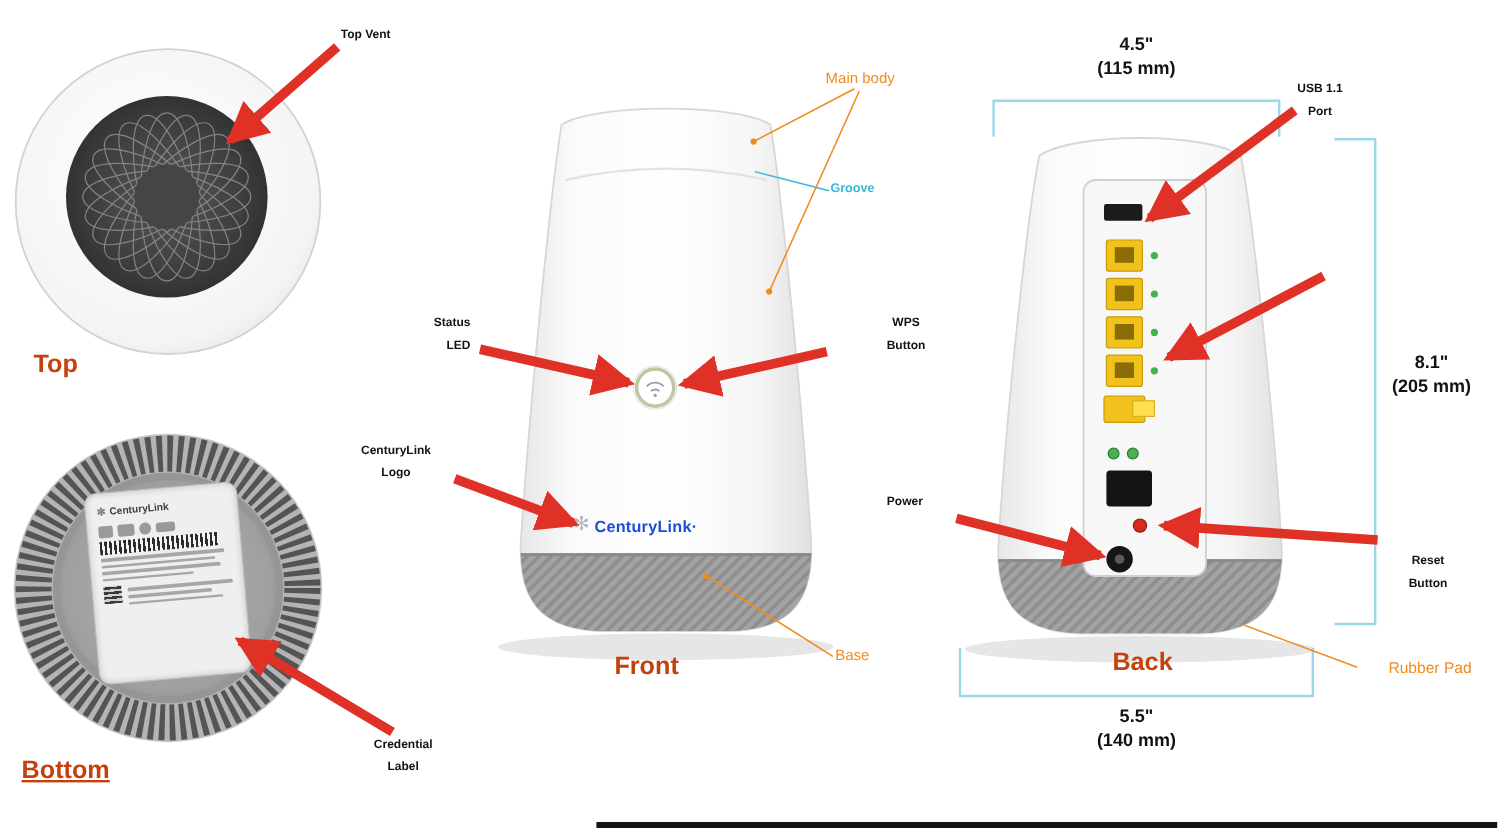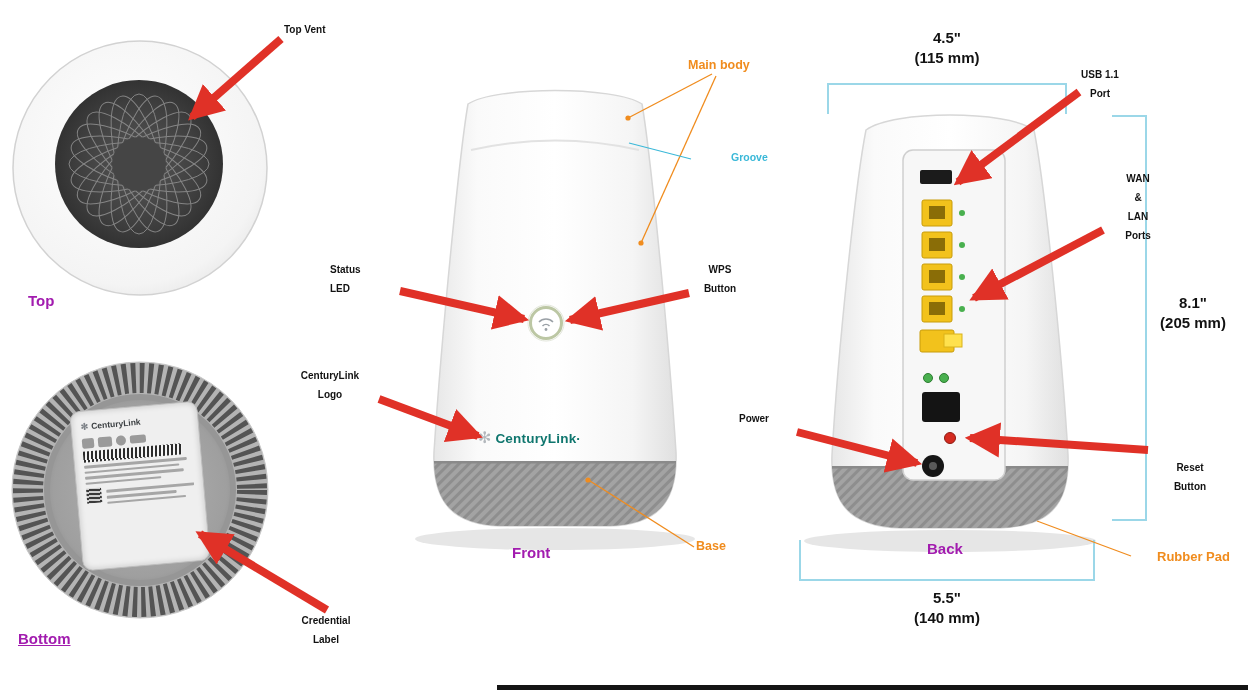--- a/index.html
+++ b/index.html
@@ -3,29 +3,29 @@
 <meta charset="utf-8">
 <style>
   html,body{margin:0;padding:0;background:#fff;}
   #stage{
     position:relative;width:1248px;height:690px;background:#ffffff;overflow:hidden;
     font-family:"Liberation Sans", sans-serif;
   }
   svg.layer{position:absolute;left:0;top:0;pointer-events:none;}
   .lbl{position:absolute;color:#121212;font-weight:bold;font-size:10px;line-height:19px;}
   .ta-c{text-align:center;}
-  .ta-r{}
-  .view-label{position:absolute;color:#a21caf;font-weight:bold;font-size:15px;}
-  .orange-lbl{position:absolute;color:#f08c1e;font-weight:bold;font-size:12.5px;}
+  .ta-r{text-align:right;}
+  .view-label{position:absolute;color:#c2410c;font-weight:bold;font-size:21px;}
+  .orange-lbl{position:absolute;color:#f08c1e;font-weight:normal;font-size:12.5px;}
   .cyan-lbl{position:absolute;color:#3ab8d8;font-weight:bold;font-size:10.5px;}
   .dim-lbl{position:absolute;color:#121212;font-weight:bold;font-size:15px;line-height:20px;text-align:center;}
   
   .device-logo{position:absolute;left:478px;top:430px;display:flex;align-items:center;gap:4px;}
   .logo-mark{color:#b3b8bd;font-size:16px;line-height:16px;}
-  .logo-text{color:#0f766e;font-size:13.5px;font-weight:bold;letter-spacing:.2px;}
+  .logo-text{color:#1d4ed8;font-size:13.5px;font-weight:bold;letter-spacing:.2px;}
   
   .cred-panel{
     position:absolute;left:76px;top:406px;width:128px;height:160px;
     background:#efefef;border:1px solid #bdbdbd;border-radius:10px;
     transform:rotate(-5deg);box-shadow:inset 0 0 6px rgba(0,0,0,.18);
     padding:7px 9px;box-sizing:border-box;overflow:hidden;
   }
   .cred-brand{display:flex;align-items:center;gap:3px;color:#3c4043;font-size:8.5px;font-weight:bold;}
   .cred-brand .logo-mark{font-size:9px;color:#7a7f85;}
   .cred-icons{display:flex;gap:4px;margin:4px 0 3px 0;align-items:center;}
@@ -213,56 +213,50 @@
   <div class="view-label" style="left:512px;top:544px;">Front</div>
   <div class="view-label" style="left:927px;top:540px;">Back</div>
 
   <div class="lbl" style="left:284px;top:20px;">Top Vent</div>
 
   <div class="lbl ta-r" style="left:330px;top:260px;width:62px;">
     <div>Status</div>
     <div>LED</div>
   </div>
 
-  <div class="lbl ta-c" style="left:688px;top:260px;width:64px;">
+  <div class="lbl ta-c" style="left:723px;top:260px;width:64px;">
     <div>WPS</div>
     <div>Button</div>
   </div>
 
   <div class="lbl ta-c" style="left:282px;top:366px;width:96px;">
     <div>CenturyLink</div>
     <div>Logo</div>
   </div>
 
-  <div class="lbl ta-c" style="left:286px;top:611px;width:80px;">
+  <div class="lbl ta-c" style="left:296px;top:611px;width:80px;">
     <div>Credential</div>
     <div>Label</div>
   </div>
 
   <div class="lbl ta-c" style="left:1062px;top:65px;width:76px;">
     <div>USB 1.1</div>
     <div>Port</div>
   </div>
 
-  <div class="lbl ta-c" style="left:1106px;top:169px;width:64px;">
-    <div>WAN</div>
-    <div>&amp;</div>
-    <div>LAN</div>
-    <div>Ports</div>
-  </div>
 
   <div class="lbl" style="left:739px;top:409px;">Power</div>
 
   <div class="lbl ta-c" style="left:1152px;top:458px;width:76px;">
     <div>Reset</div>
     <div>Button</div>
   </div>
 
   <div class="orange-lbl" style="left:688px;top:58px;">Main body</div>
-  <div class="cyan-lbl" style="left:731px;top:151px;">Groove</div>
+  <div class="cyan-lbl" style="left:692px;top:151px;">Groove</div>
   <div class="orange-lbl" style="left:696px;top:539px;">Base</div>
   <div class="orange-lbl" style="left:1133px;top:549px;font-size:13px;margin-left:24px;">Rubber Pad</div>
 
   <div class="dim-lbl" style="left:880px;top:28px;width:134px;">
     <div>4.5"</div>
     <div>(115 mm)</div>
   </div>
   <div class="dim-lbl" style="left:1150px;top:293px;width:86px;">
     <div>8.1"</div>
     <div>(205 mm)</div>

